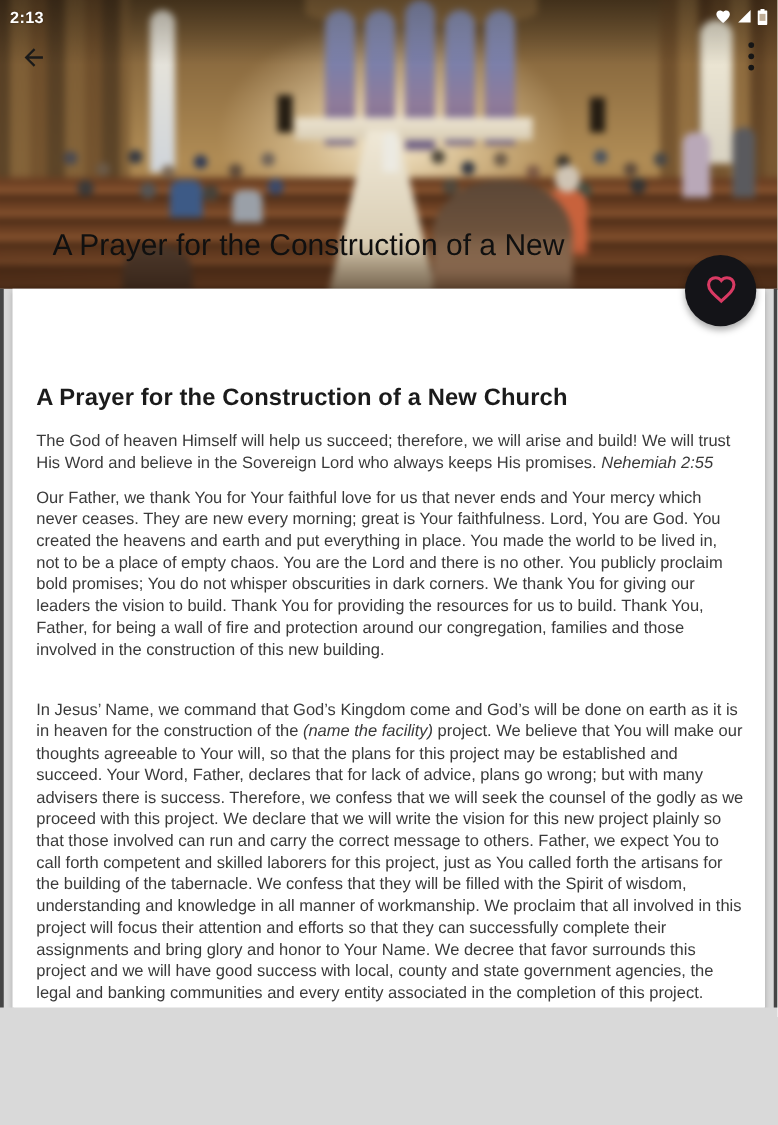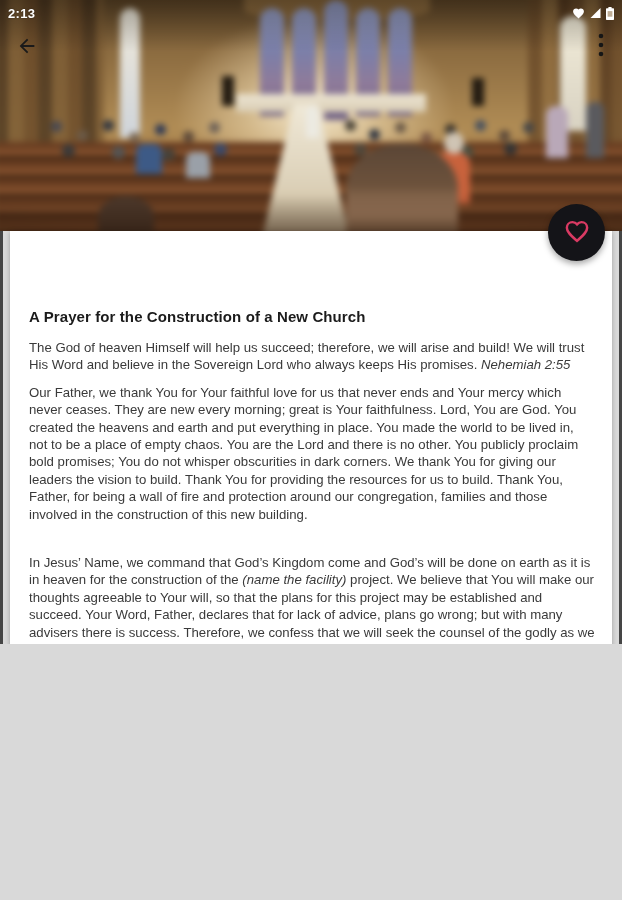--- a/index.html
+++ b/index.html
@@ -1,21 +1,21 @@
 <!DOCTYPE html>
 <html><head>
 <meta charset="utf-8">
 <style>
   html,body{margin:0;padding:0;}
   body{
     width:622px;height:900px;overflow:hidden;background:#d9d9d9;
     font-family:"Liberation Sans","DejaVu Sans",sans-serif;
     position:relative;
   }
-  .screen{width:622px;height:644px;position:relative;overflow:hidden;text-decoration:underline;}
+  .screen{width:622px;height:806px;position:relative;overflow:hidden;text-decoration:underline;}
 
   
   .hero{position:relative;width:622px;height:232px;overflow:hidden;background:#8a6a3f;}
   .art{position:absolute;inset:-6px;filter:blur(3px);}
   .art > div{position:absolute;}
   .base2{inset:0;background:linear-gradient(180deg,#5e4526 0%,#8a6a3f 22%,#b08c55 55%,#9a713f 78%,#5c3a1e 100%);}
   .glow{left:180px;top:20px;width:280px;height:190px;border-radius:50%;
     background:radial-gradient(closest-side,rgba(250,240,215,.95),rgba(240,220,180,.55),rgba(200,170,120,0));}
   .flank-left{left:0;top:0;width:110px;height:245px;
     background:repeating-linear-gradient(90deg,#4e3820 0 14px,#7c5c34 14px 30px,#6a4a28 30px 44px);opacity:.85;}
@@ -76,21 +76,21 @@
 
   .hero-title{position:absolute;left:42px;top:183px;width:560px;z-index:5;
     font-size:24px;font-weight:500;color:#101010;white-space:nowrap;overflow:hidden;}
 
   
   .content-bg{position:absolute;left:0;top:231px;width:622px;height:669px;background:#d9d9d9;
     border-left:3px solid #454545;border-right:3px solid #454545;box-sizing:border-box;}
   .card{position:relative;margin:0 7px;width:602px;height:669px;background:#ffffff;
     box-shadow:0 1px 5px rgba(0,0,0,.28);box-sizing:border-box;
     padding:77px 17px 0 19px;}
-  .card h1{margin:0;font-size:15px;font-weight:bold;color:#1b1b1b;letter-spacing:.1px;}
+  .card h1{margin:0;font-size:19px;font-weight:bold;color:#1b1b1b;letter-spacing:.1px;}
   .card p{margin:0;font-size:13.2px;line-height:17.4px;color:#3a3a3a;}
   .subtitle{margin-top:14px !important;}
   .section-label{margin-top:37px !important;font-style:italic;}
   .para1{margin-top:10px !important;}
   .para2{margin-top:31px !important;}
   .ital{font-style:italic;}
 
   
   .fab{position:absolute;right:17px;top:204px;width:57px;height:57px;border-radius:50%;
     background:#141418;border:0;cursor:pointer;z-index:8;display:flex;align-items:center;justify-content:center;
@@ -168,20 +168,21 @@
     <button class="menu-btn" aria-label="More options">
       <span>
         <svg width="6" height="24" viewBox="0 0 6 24">
             <circle cx="3" cy="3" r="2.3" fill="#161616"></circle>
             <circle cx="3" cy="12" r="2.3" fill="#161616"></circle>
             <circle cx="3" cy="21" r="2.3" fill="#161616"></circle>
           </svg>
       </span>
     </button>
 
+    <div class="hero-title">A Prayer for the Construction of a New</div>
   </div>
 
   <div class="content-bg">
     <div class="card">
       <h1>A Prayer for the Construction of a New Church</h1>
 
       <p class="subtitle"><span>The God of heaven Himself will help us succeed; therefore, we will arise and build!  We will trust His Word and believe in the Sovereign Lord who always keeps His promises.  </span><span class="ital">Nehemiah 2:55</span></p>
 
 
       <p class="para1">Our Father, we thank You for Your faithful love for us that never ends and Your mercy which never ceases.  They are new every morning; great is Your faithfulness.  Lord, You are God.  You created the heavens and earth and put everything in place. You made the world to be lived in, not to be a place of empty chaos.  You are the Lord and there is no other.  You publicly proclaim bold promises; You do not whisper obscurities in dark corners.  We thank You for giving our leaders the vision to build.  Thank You for providing the resources for us to build.  Thank You, Father, for being a wall of fire and protection around our congregation, families and those involved in the construction of this new building.</p>

